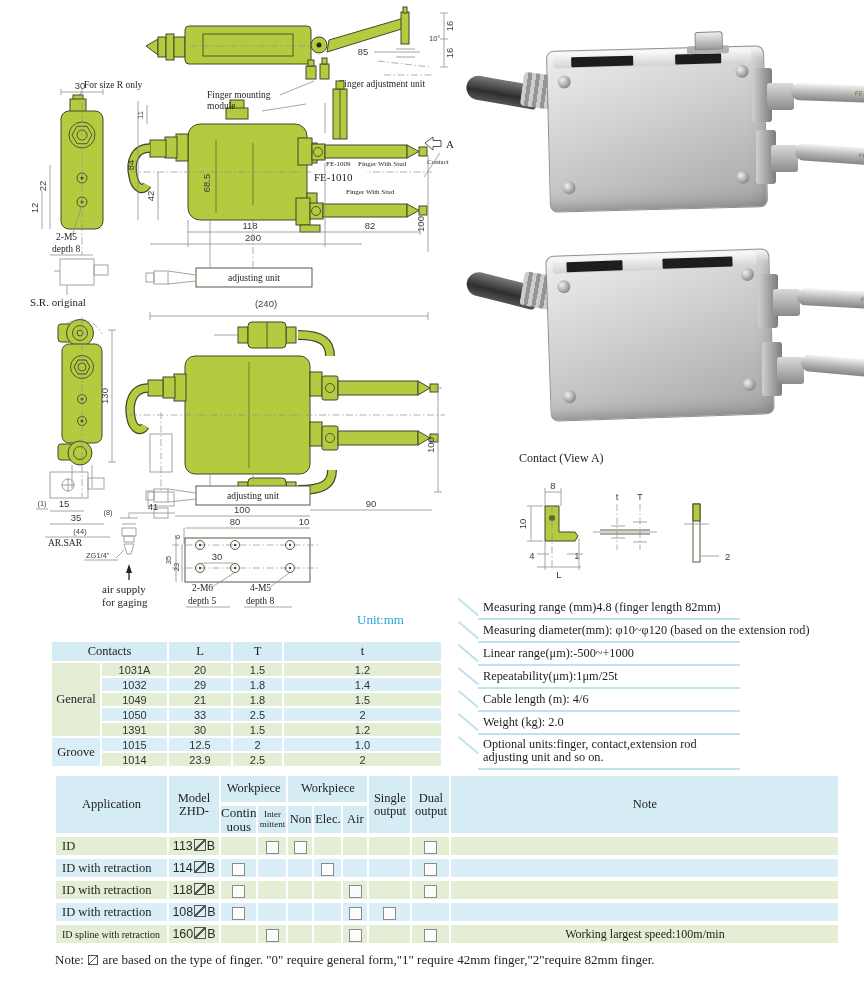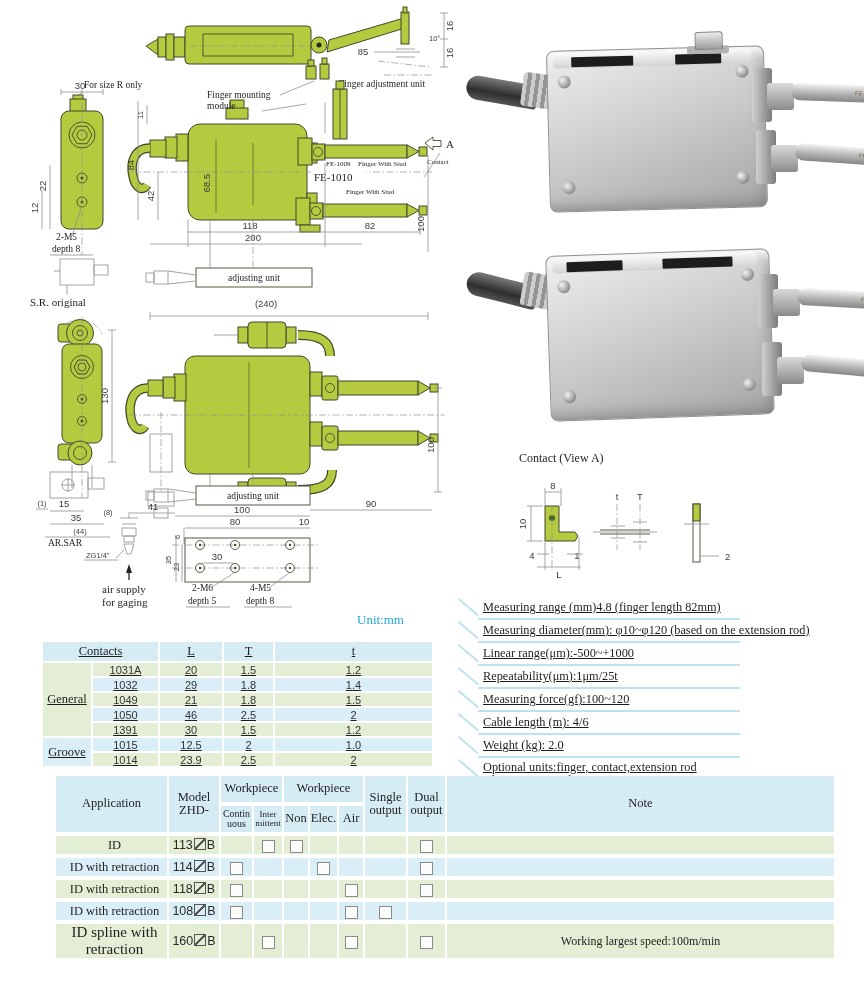--- a/index.html
+++ b/index.html
@@ -39,47 +39,47 @@
   .screw{width:13px;height:13px;border-radius:50%;
          background:radial-gradient(circle at 35% 35%,#f2f2f2,#8e8e8e 70%,#676767);}
   .fa .hinge{left:0;top:0;width:20px;height:54px;border-radius:3px;
          background:linear-gradient(90deg,#d0d0d0,#7c7c7c);}
   .fa .clampb{left:15px;top:15px;width:27px;height:27px;border-radius:3px;
          background:linear-gradient(#dadada,#8b8b8b);}
   .fa .rod{left:39px;top:17px;width:118px;height:17px;border-radius:9px;
          background:linear-gradient(180deg,#f4f4f4,#b3b3b3 55%,#868686);}
   .rodlabel{right:30px;top:5px;font:5.5px "Liberation Sans",sans-serif;color:#6e5d22;letter-spacing:.4px;}
   
-  .specs{position:absolute;left:438px;top:597px;width:426px;text-decoration:underline;}
+  .specs{position:absolute;left:438px;top:597px;width:426px;}
   .spec-item{position:relative;padding:3px 0 5px 45px;font:12.3px "Liberation Serif",serif;
              color:#1e1e1e;white-space:nowrap;}
   .spec-item.two{white-space:pre-line;line-height:1.08;}
   .spec-item::after{content:"";position:absolute;left:40px;width:262px;bottom:0;height:1.6px;background:#bfe2ef;}
   .spec-item::before{content:"";position:absolute;left:21px;top:1px;width:26px;height:1.6px;
              background:#bfe2ef;transform:rotate(40deg);transform-origin:left top;}
   .unitnote{position:absolute;left:357px;top:612px;font:13px "Liberation Serif",serif;color:#25a9d6;}
   
-  .ctable{position:absolute;left:41px;top:640px;border-collapse:separate;border-spacing:2px;text-decoration:underline;}
+  .ctable{position:absolute;left:50px;top:640px;border-collapse:separate;border-spacing:2px;}
   .ctable td,.ctable th{text-align:center;vertical-align:middle;padding:0;}
   .ctable th{background:#d5ecf5;font:12.5px "Liberation Serif",serif;font-weight:normal;height:19px;}
   .ctable td{font:11px "Liberation Sans",sans-serif;color:#333;height:13px;}
   .ctable .grp{font:12.5px "Liberation Serif",serif;color:#1e1e1e;}
   .bg-g{background:#e3eed4;} .bg-b{background:#d9eef7;}
   
   .atable{position:absolute;left:55px;top:772px;border-collapse:separate;border-spacing:0 4px;}
   .atable th{background:#d5ecf5;font:12.5px "Liberation Serif",serif;font-weight:normal;
              text-align:center;vertical-align:middle;border-left:1px solid #fff;border-right:1px solid #fff;
              white-space:pre-line;line-height:1.05;padding:0;}
   .atable td{height:18px;text-align:center;vertical-align:middle;padding:0;
              border-left:1px solid #fff;border-right:1px solid #fff;}
-  .atable .app{text-align:center;padding-left:6px;font:12.5px "Liberation Serif",serif;}
-  .atable .app.small{font-size:15px;}
+  .atable .app{text-align:left;padding-left:6px;font:12.5px "Liberation Serif",serif;}
+  .atable .app.small{font-size:10px;}
   .atable .mdl{font:12.5px "Liberation Sans",sans-serif;color:#2a2a2a;}
   .atable .nte{font:12px "Liberation Serif",serif;text-align:center;}
-  .atable th.sub{font-size:10px;} .atable th.sub2{font-size:9px;}
+  .atable th.sub{font-size:13px;} .atable th.sub2{font-size:9px;}
   .cb{display:inline-block;width:11px;height:11px;border:1px solid #8a8a8a;background:#fcfdfb;
       box-shadow:inset 1px 1px 0 rgba(255,255,255,.9);vertical-align:middle;}
   .slashbox{display:inline-block;width:10px;height:10px;border:1.4px solid #555;margin:0 1px;
       vertical-align:-1px;
       background:linear-gradient(to bottom right,transparent 44%,#555 44%,#555 56%,transparent 56%);}
   .slashbox.sm{width:8px;height:8px;border-width:1px;}
   .footnote{position:absolute;left:55px;top:952px;font:13px "Liberation Serif",serif;color:#1e1e1e;}
 </style>
 </head>
 <body>
@@ -504,21 +504,20 @@
     <text class="dm" x="220" y="112">2</text>
   </svg>
 
   <span class="unitnote">Unit:mm</span>
 
   <div class="specs">
     <div class="spec-item">Measuring range (mm)4.8 (finger length 82mm)</div>
     <div class="spec-item">Measuring diameter(mm): φ10~φ120 (based on the extension rod)</div>
     <div class="spec-item">Linear range(μm):-500~+1000</div>
     <div class="spec-item">Repeatability(μm):1μm/25t</div>
-    <div class="spec-item">Measuring force(gf):100~120</div>
     <div class="spec-item">Cable length (m): 4/6</div>
     <div class="spec-item">Weight (kg): 2.0</div>
     <div class="spec-item two">Optional units:finger, contact,extension rod
 adjusting unit and so on.</div>
   </div>
 
   <table class="ctable">
     <colgroup>
         <col style="width:48px">
         <col style="width:65px">
@@ -547,21 +546,21 @@
       <td class="bg-b">1.4</td>
     </tr>
     <tr>
       <td class="bg-g">1049</td>
       <td class="bg-g">21</td>
       <td class="bg-g">1.8</td>
       <td class="bg-g">1.5</td>
     </tr>
     <tr>
       <td class="bg-b">1050</td>
-      <td class="bg-b">46</td>
+      <td class="bg-b">33</td>
       <td class="bg-b">2.5</td>
       <td class="bg-b">2</td>
     </tr>
     <tr>
       <td class="bg-g">1391</td>
       <td class="bg-g">30</td>
       <td class="bg-g">1.5</td>
       <td class="bg-g">1.2</td>
     </tr>
     <tr>
@@ -671,14 +670,18 @@
       <td class="bg-g"></td>
       <td class="bg-g"></td>
       <td class="bg-g"><span class="cb"></span></td>
       <td class="bg-g"></td>
       <td class="bg-g"><span class="cb"></span></td>
       <td class="nte bg-g">Working largest speed:100m/min</td>
     </tr>
   </tbody>
     </table>
 
+  <div class="footnote">
+    <span>Note:</span>
+    <span class="slashbox sm"></span><span> are based on the type of finger. "0" require general form,"1" require 42mm finger,"2"require 82mm finger.</span>
+  </div>
 
 </div>
 
 </body></html>

